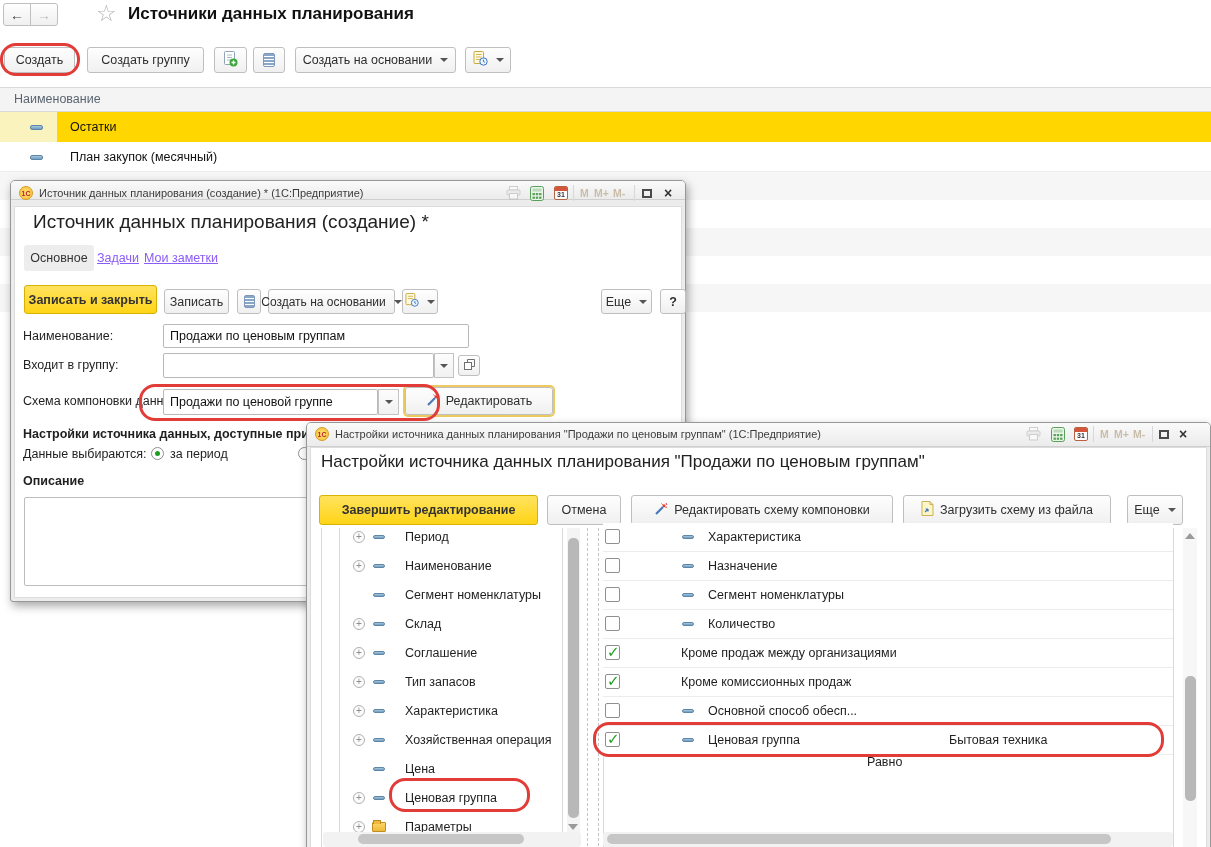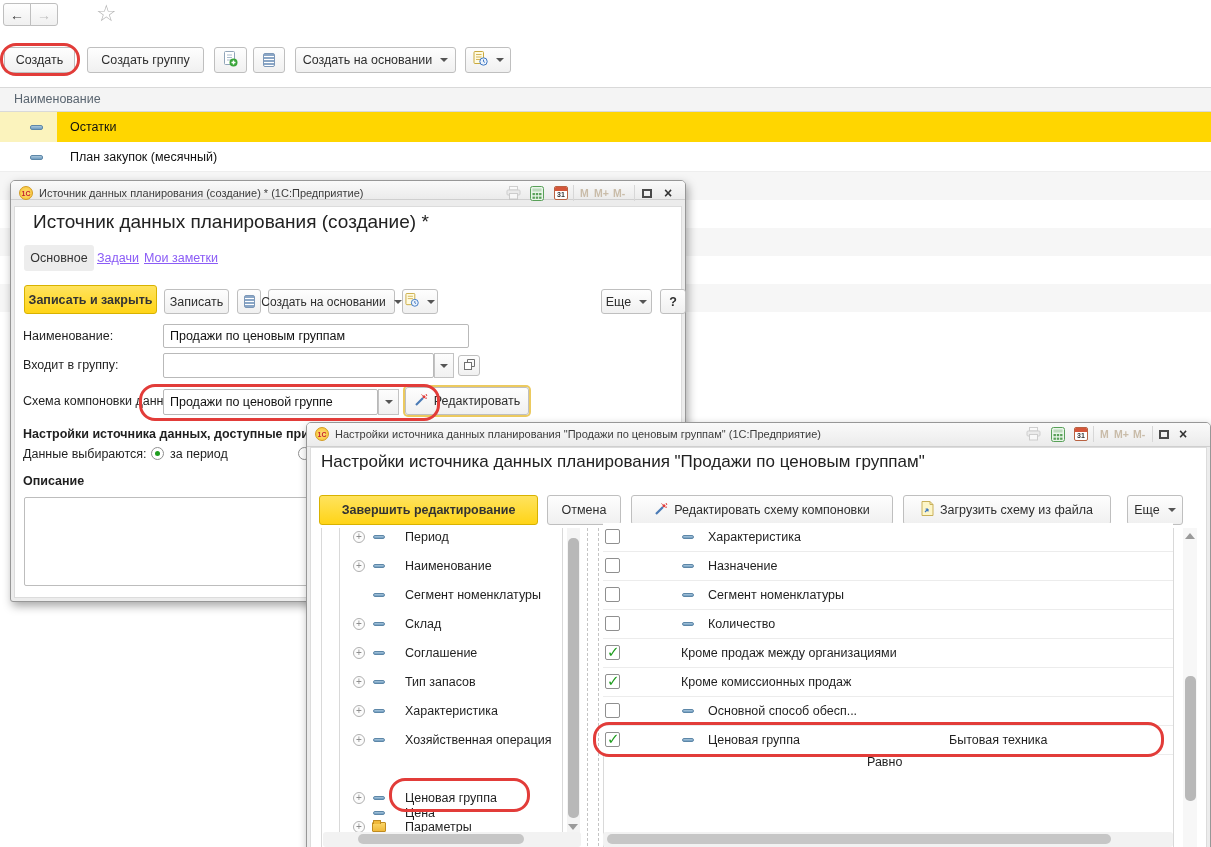--- a/index.html
+++ b/index.html
@@ -82,20 +82,21 @@
 
 <div class="screen">
 
   <div class="btn" style="left:3px;top:3px;width:28px;height:23px;border-radius:3px 0 0 3px;">
     <span style="color:#3f3f3f;font-size:14px;font-weight:700;">←</span>
   </div>
   <div class="btn" style="left:30px;top:3px;width:28px;height:23px;border-radius:0 3px 3px 0;">
     <span style="color:#c0c0c0;font-size:14px;font-weight:700;">→</span>
   </div>
   <span class="abs" style="left:96px;top:0px;font-size:23px;color:#b5b5b5;">☆</span>
+  <div class="lbl bold" style="left:128px;top:4px;font-size:17px;color:#111;">Источники данных планирования</div>
 
   <div class="btn" style="left:4px;top:47px;width:71px;height:26px;">
     <span>Создать</span>
   </div>
   <div class="btn" style="left:87px;top:47px;width:117px;height:26px;">
     <span>Создать группу</span>
   </div>
   <div class="btn" style="left:214px;top:47px;width:33px;height:26px;">
     <span>
       <svg width="15" height="16" viewBox="0 0 15 16">
@@ -228,21 +229,21 @@
             <path d="M3.5 3.5 v-3 h7 v7 h-3" fill="none" stroke="#707070"></path>
           </svg>
       </span>
     </div>
 
     <div class="lbl" style="left:12px;top:213px;">Схема компоновки данных:</div>
     <div class="input" style="left:152px;top:208px;width:215px;height:26px;">
       <span>Продажи по ценовой группе</span>
     </div>
     <div class="ddbtn" style="left:367px;top:208px;width:21px;height:26px;"></div>
-    <div class="btn" style="left:394px;top:206px;width:124px;height:28px;box-shadow:0 0 0 2px #ecca5f;">
+    <div class="btn" style="left:394px;top:206px;width:148px;height:28px;box-shadow:0 0 0 2px #ecca5f;">
       <span>
         <svg width="14" height="14" viewBox="0 0 14 14">
             <line x1="2" y1="12" x2="9" y2="5" stroke="#4a7ab5" stroke-width="2.2"></line>
             <circle cx="10" cy="3.8" r="1.5" fill="#e23c39"></circle>
             <path d="M12 1 l.9 2 M13 5 l-1.6 .4 M7.5 1.6 l1.2 1" stroke="#e23c39" stroke-width="1"></path>
           </svg>
       </span>
       <span>Редактировать</span>
     </div>
 
@@ -364,21 +365,21 @@
     <div class="trow" style="top:274px;">
       <span class="exp">+</span>
       <span class="dash"></span>
       <span class="tlabel">Характеристика</span>
     </div>
     <div class="trow" style="top:303px;">
       <span class="exp">+</span>
       <span class="dash"></span>
       <span class="tlabel">Хозяйственная операция</span>
     </div>
-    <div class="trow" style="top:332px;margin-top:44px;">
+    <div class="trow" style="top:332px;">
       <span class="dash"></span>
       <span class="tlabel">Цена</span>
     </div>
     <div class="trow" style="top:361px;">
       <span class="exp">+</span>
       <span class="dash"></span>
       <span class="tlabel">Ценовая группа</span>
     </div>
     <div class="trow" style="top:390px;">
       <span class="exp">+</span>

